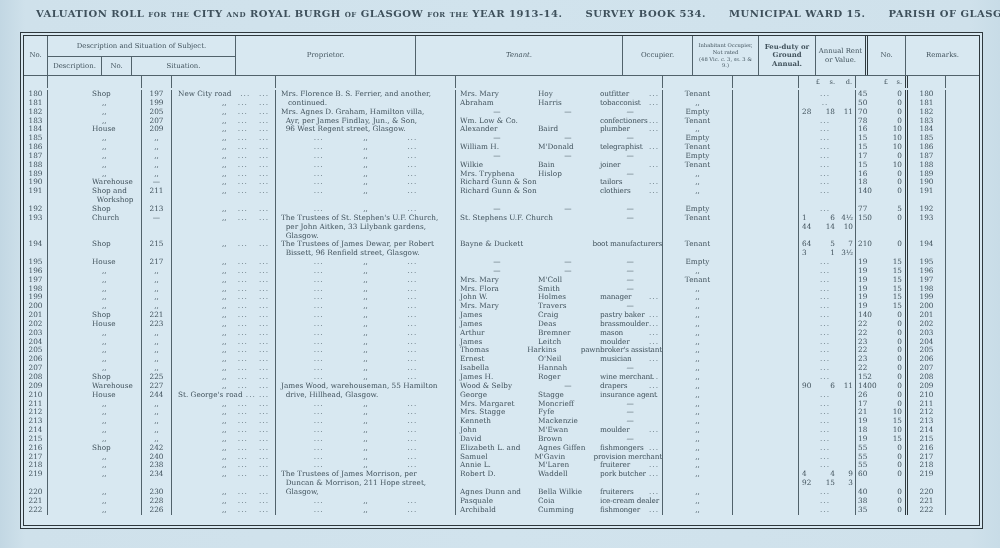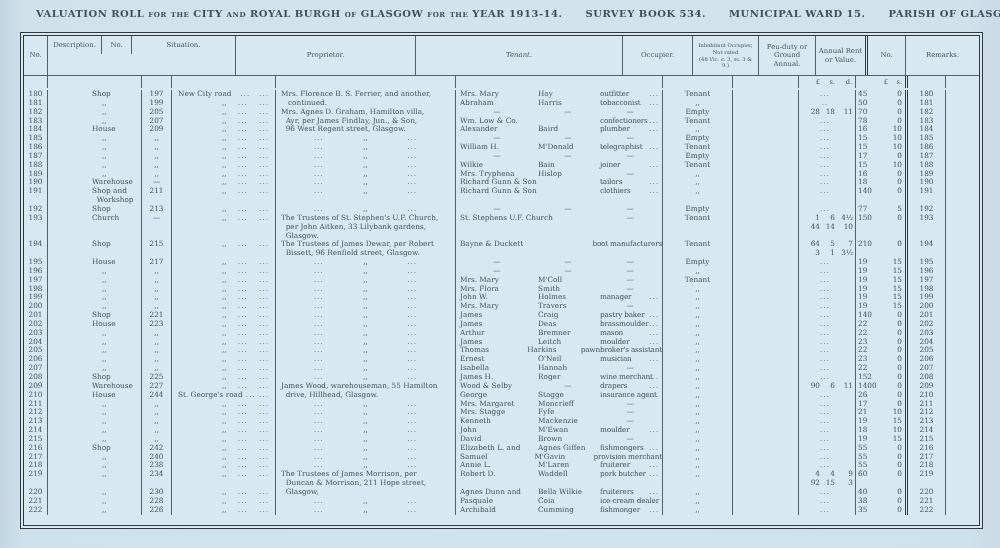--- a/index.html
+++ b/index.html
@@ -49,21 +49,21 @@
   .tbody{flex:1;overflow:hidden;padding-top:2px;font-size:7.3px;}
   .line{display:flex;height:8.85px;line-height:8.7px;white-space:nowrap;}
   .dots{letter-spacing:1px;opacity:.85;}
   .sd-ind{margin-left:44px;}
   .dd-ind{padding-left:14px;}
   .t1{width:82px;padding-left:4px;box-sizing:border-box;white-space:nowrap;}
   .t2{width:60px;white-space:nowrap;}
   .toc{flex:1;position:relative;padding-left:2px;white-space:nowrap;letter-spacing:-.2px;}
   .toc .dots2{position:absolute;right:3px;top:0;letter-spacing:1px;opacity:.85;}
   .dc{text-align:center;padding-left:0!important;}
-  .f1{width:18px;text-align:right;}
+  .f1{width:18px;text-align:left;}
   .f2{width:15px;text-align:right;}
   .f3{width:18px;text-align:right;}
   .r1{width:30px;text-align:left;}
   .r2{width:17px;text-align:right;padding-right:3px;box-sizing:border-box;}
   .units .f1{width:18px;text-align:right;}
   .units .f2{width:15px;text-align:right;}
   .units .f3{width:18px;text-align:right;padding-right:1px;box-sizing:border-box;}
   .units .r1{width:30px;text-align:right;}
   .units .r2{width:17px;text-align:right;padding-right:3px;box-sizing:border-box;}
 </style>
@@ -78,35 +78,36 @@
     <span class="seg">MUNICIPAL WARD 15.</span>
     <span class="seg">PARISH OF GLASGOW.</span>
 
   </div>
 
   <div class="vtable">
 
     <div class="thead">
       <div class="bc th c-no">No.</div>
       <div class="th-group">
+        <div class="gt">Description and Situation of Subject.</div>
         <div class="gb">
           <div class="th w-desc">Description.</div>
           <div class="th w-dnum">No.</div>
           <div class="th">Situation.</div>
         </div>
       </div>
       <div class="bc th c-prop" style="white-space:normal;display:flex;">Proprietor.</div>
       <div class="bc th c-ten" style="display:flex;justify-content:center;align-items:center;font-style:italic;">Tenant.</div>
       <div class="bc th c-occ" style="display:flex;">Occupier.</div>
       <div class="bc th c-inh fine" style="display:flex;flex-direction:column;justify-content:center;">
         <span>Inhabitant Occupier,</span>
         <span>Not rated</span>
         <span>(48 Vic. c. 3, ss. 3 &amp; 9.)</span>
       </div>
-      <div class="bc th c-feu" style="display:flex;white-space:normal;justify-content:center;">Feu-duty or Ground Annual.</div>
+      <div class="bc th c-feu" style="display:flex;white-space:normal;justify-content:center;font-weight:bold;">Feu-duty or Ground Annual.</div>
       <div class="bc th c-rent" style="display:flex;white-space:normal;justify-content:center;">Annual Rent or Value.</div>
       <div class="bc th c-no2" style="display:flex;">No.</div>
       <div class="bc th c-rem" style="display:flex;">Remarks.</div>
     </div>
 
     <div class="units">
       <div class="bc c-no"></div>
       <div class="bc c-desc"></div>
       <div class="bc c-dnum"></div>
       <div class="bc c-sit"></div>

